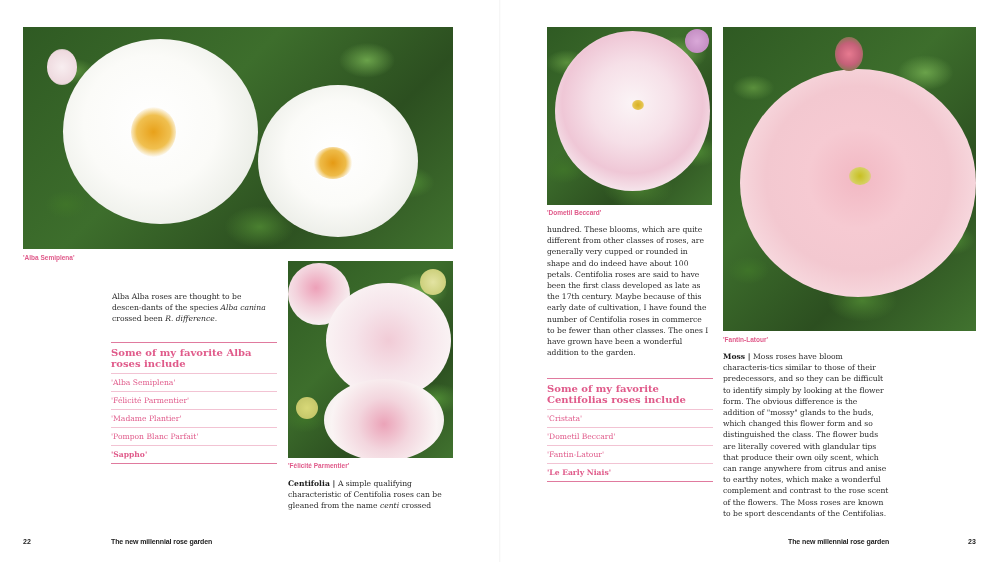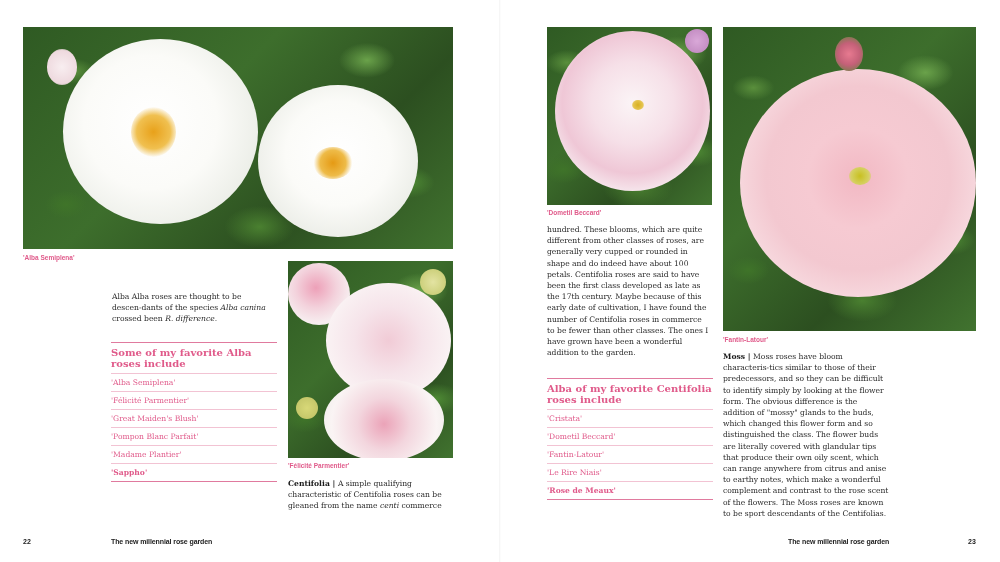--- a/index.html
+++ b/index.html
@@ -79,43 +79,42 @@
   <div class="caption" style="left:23px; top:250px;">'Alba Semiplena'</div>
 
   <div class="body-text" style="left:112px; top:287px; width:160px;">
     <span>Alba Alba roses are thought to be descen-dants of the species </span><i>Alba canina</i><span> crossed been </span><i>R. difference</i><span>.</span>
   </div>
 
   <div class="fav-box" style="left:111px; top:338px; width:166px;">
     <div class="fav-head">Some of my favorite Alba roses include</div>
     <div class="fav-item">'Alba Semiplena'</div>
     <div class="fav-item">'Félicité Parmentier'</div>
-    <div class="fav-item">'Great Maiden's Blush'</div>
+    <div class="fav-item">'Madame Plantier'</div>
     <div class="fav-item">'Pompon Blanc Parfait'</div>
-    <div class="fav-item">'Madame Plantier'</div>
     <div class="fav-item">'Sappho'</div>
   </div>
 
   <div class="photo" style="left:288px; top:257px; width:165px; height:197px;">
     <div class="bg-leaves"></div>
     <div class="bloom" style="left:0px; top:2px; width:62px; height:62px;
       background: radial-gradient(circle at 45% 40%, #eda0b8 0%, #f3d2dc 40%, #f7eef0 70%, #e6e8e0 100%);"></div>
     <div class="bloom" style="left:38px; top:22px; width:125px; height:115px;
       background: radial-gradient(circle at 50% 50%, #f1cbd6 0%, #f6e4ea 40%, #faf3f4 75%, #ece8e8 100%);"></div>
     <div class="bloom" style="left:36px; top:118px; width:120px; height:82px;
       background: radial-gradient(circle at 50% 55%, #eba3b8 0%, #f3d6de 35%, #faf4f4 70%, #ebeae6 100%);"></div>
     <div class="bloom" style="left:8px; top:136px; width:22px; height:22px;
       background: radial-gradient(circle, #d8d878 0%, #c5c76a 70%, transparent 100%);"></div>
     <div class="bloom" style="left:132px; top:8px; width:26px; height:26px;
       background: radial-gradient(circle, #e3e3a2 0%, #cdd07c 70%, transparent 100%);"></div>
   </div>
   <div class="caption" style="left:288px; top:458px;">'Félicité Parmentier'</div>
 
   <div class="body-text" style="left:288px; top:474px; width:170px;">
-    <b>Centifolia</b><b> | </b><span>A simple qualifying characteristic of Centifolia roses can be gleaned from the name </span><i>centi</i><span> commerce</span>
+    <b>Centifolia</b><b> | </b><span>A simple qualifying characteristic of Centifolia roses can be gleaned from the name </span><i>centi</i><span> crossed</span>
   </div>
 
   <div class="footer-num" style="left:23px;">22</div>
   <div class="footer-title" style="left:111px;">The new millennial rose garden</div>
 </div>
 
 <div class="gutter"></div>
 
 <div class="page right">
 
@@ -126,26 +125,25 @@
     <div class="center-dot" style="left:85px; top:73px; width:12px; height:10px;
       background: radial-gradient(circle, #d8b020 0%, #e5c450 60%, transparent 100%);"></div>
     <div class="bloom" style="left:138px; top:2px; width:24px; height:24px;
       background: radial-gradient(circle, #d9a8d8 0%, #c58fc4 70%, transparent 100%);"></div>
   </div>
   <div class="caption" style="left:47px; top:205px;">'Dometil Beccard'</div>
 
   <div class="body-text" style="left:47px; top:220px; width:162px;">hundred. These blooms, which are quite different from other classes of roses, are generally very cupped or rounded in shape and do indeed have about 100 petals. Centifolia roses are said to have been the first class developed as late as the 17th century. Maybe because of this early date of cultivation, I have found the number of Centifolia roses in commerce to be fewer than other classes. The ones I have grown have been a wonderful addition to the garden.</div>
 
   <div class="fav-box" style="left:47px; top:374px; width:166px;">
-    <div class="fav-head">Alba of my favorite Centifolia roses include</div>
+    <div class="fav-head">Some of my favorite Centifolias roses include</div>
     <div class="fav-item">'Cristata'</div>
     <div class="fav-item">'Dometil Beccard'</div>
     <div class="fav-item">'Fantin-Latour'</div>
-    <div class="fav-item">'Le Rire Niais'</div>
-    <div class="fav-item">'Rose de Meaux'</div>
+    <div class="fav-item">'Le Early Niais'</div>
   </div>
 
   <div class="photo" style="left:223px; top:23px; width:253px; height:304px;">
     <div class="bg-leaves"></div>
     <div class="bloom" style="left:17px; top:42px; width:236px; height:228px;
       background: radial-gradient(circle at 50% 48%, #f2b8c3 0%, #f6cad2 30%, #f3c8d0 55%, #f8dde2 78%, #eddbdd 100%);"></div>
     <div class="center-dot" style="left:126px; top:140px; width:22px; height:18px;
       background: radial-gradient(circle, #c8c020 0%, #d5d060 60%, transparent 100%);"></div>
     <div class="bloom" style="left:112px; top:10px; width:28px; height:34px;
       background: radial-gradient(circle, #e77a90 0%, #c46078 50%, #5a8a3a 100%);"></div>

